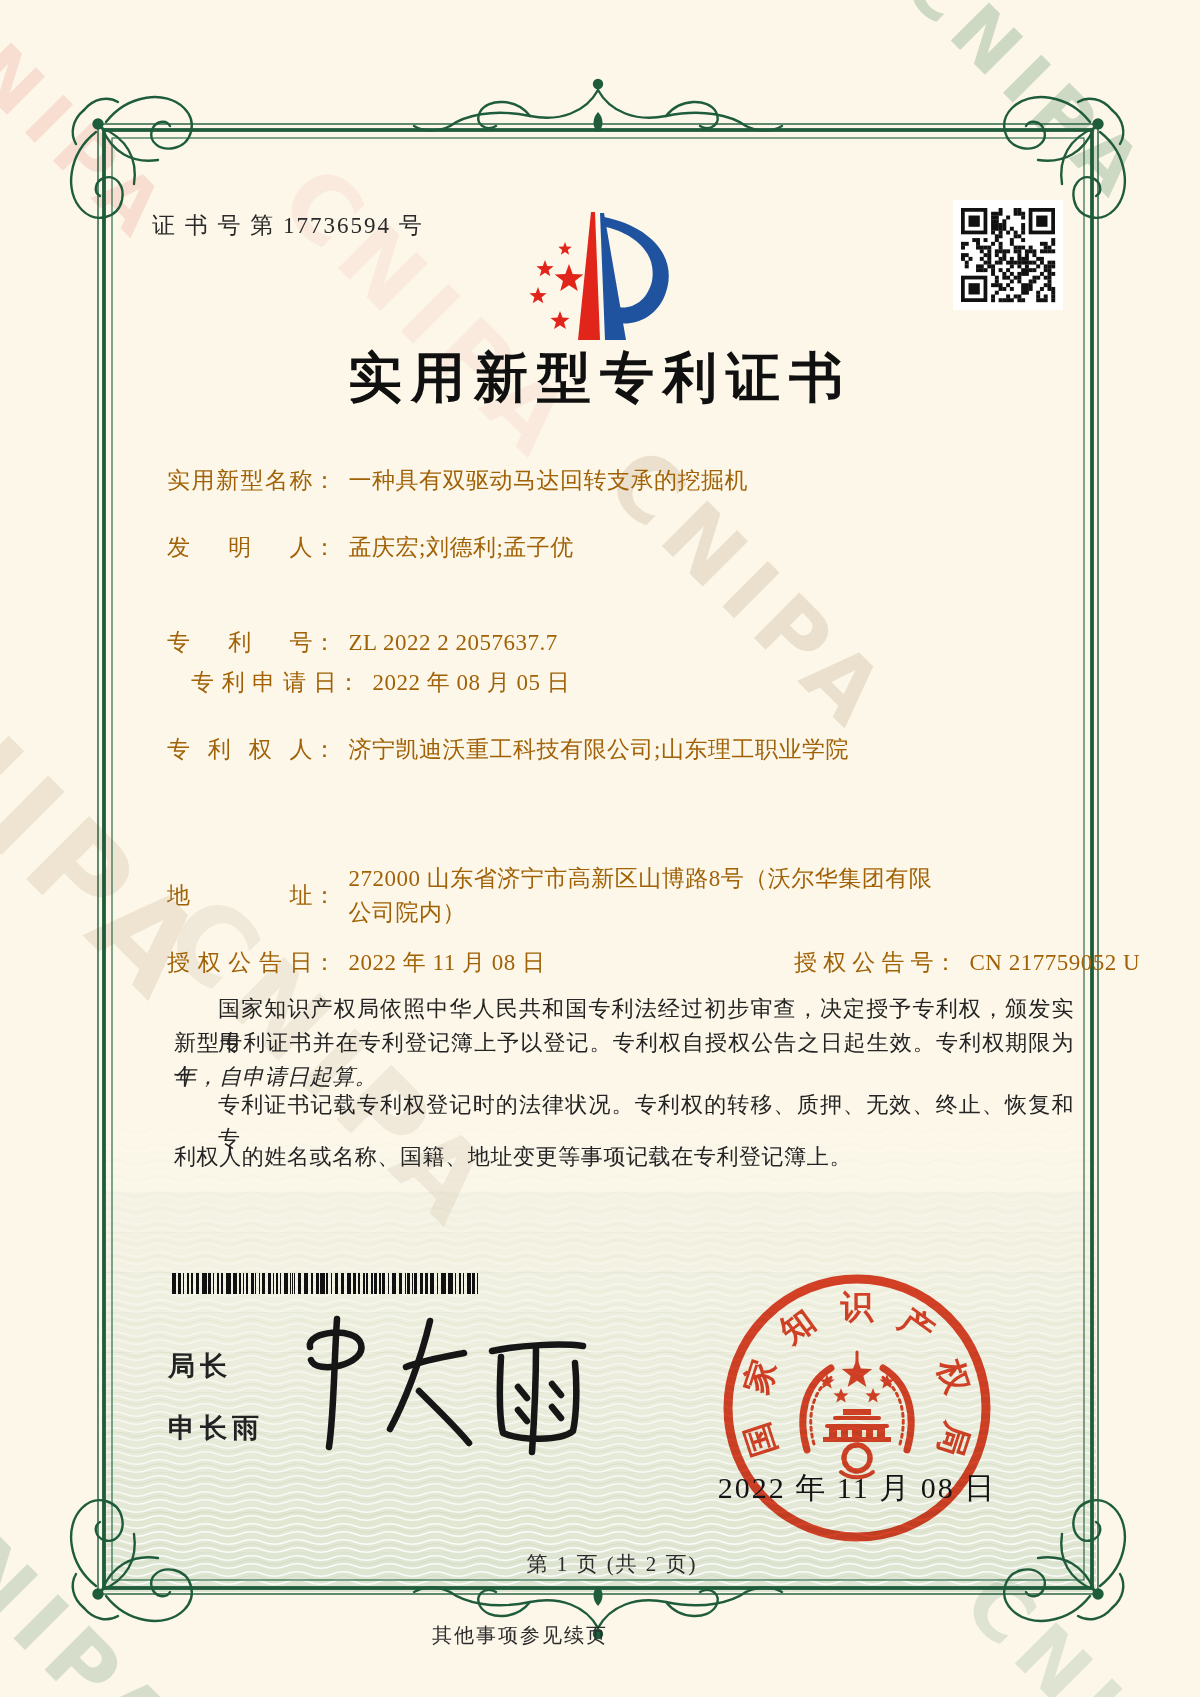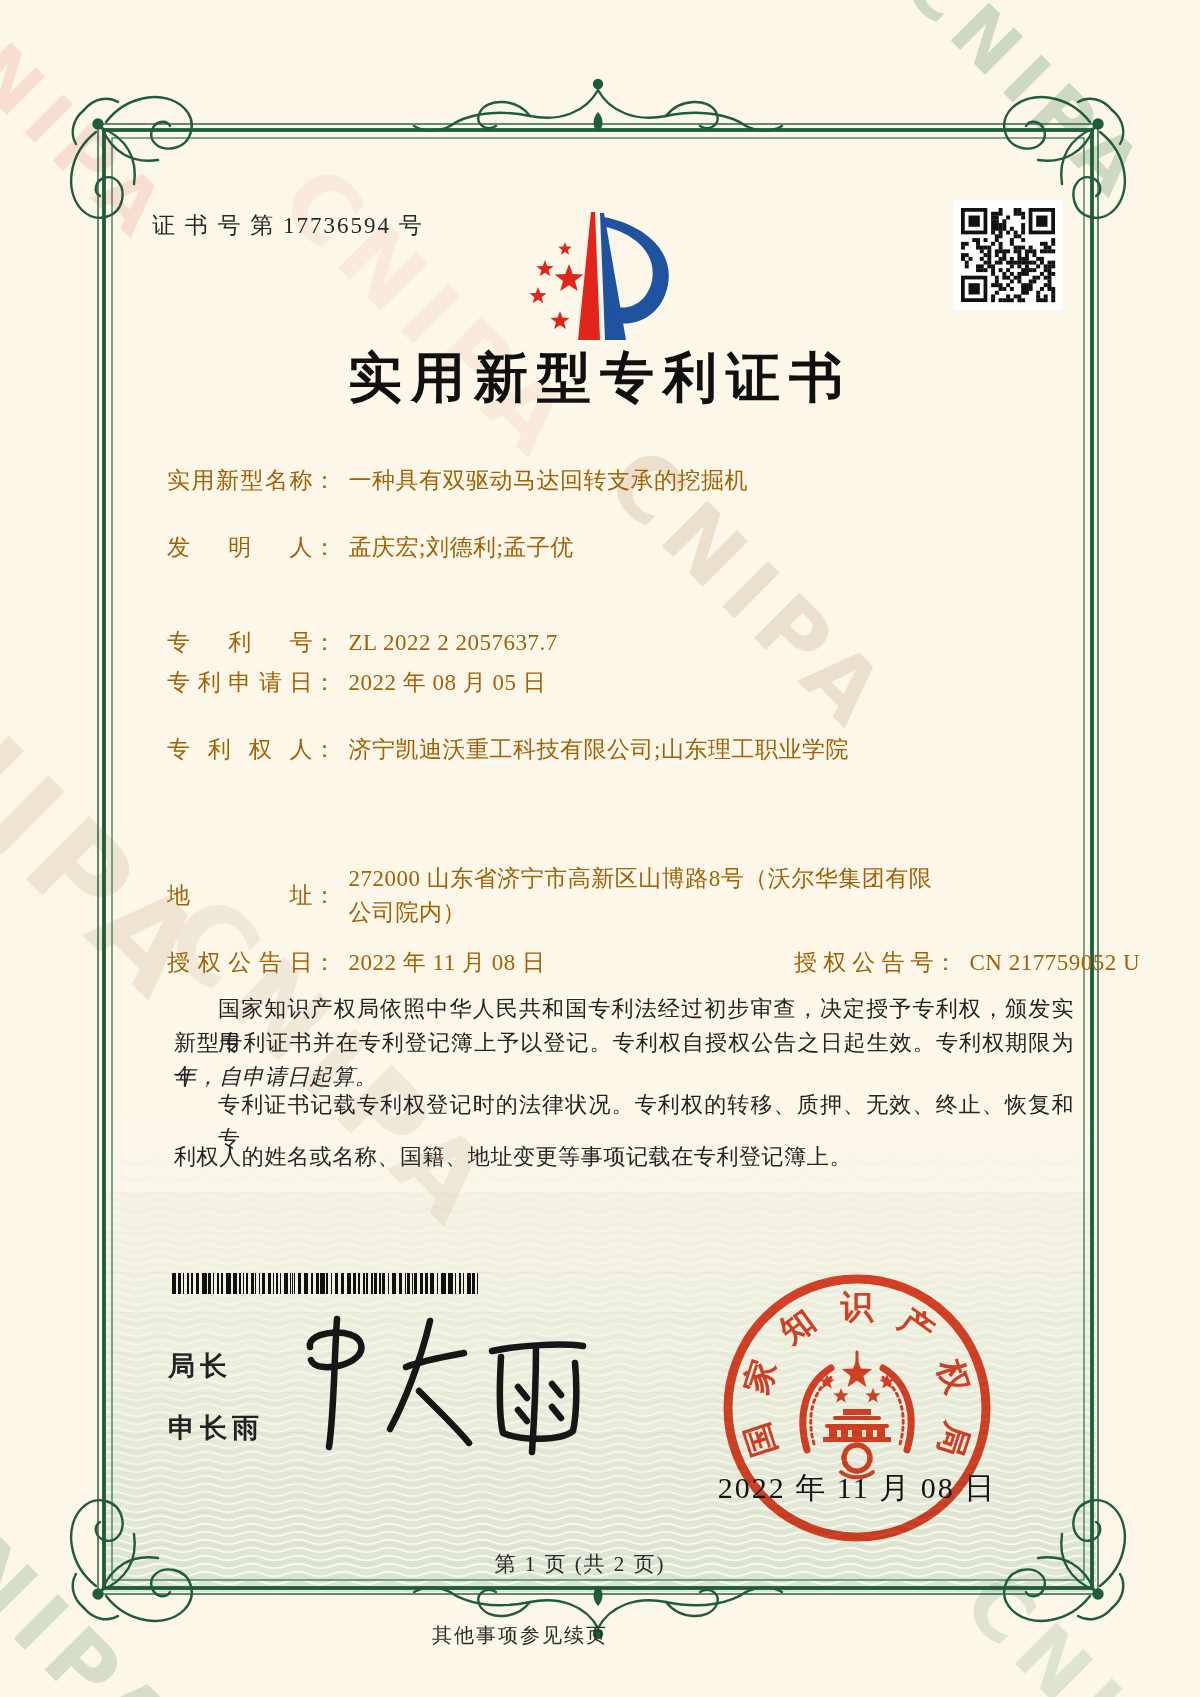--- a/index.html
+++ b/index.html
@@ -37,21 +37,21 @@
   
   .official{position:absolute;left:168px;font-family:"Liberation Sans","DejaVu Sans",sans-serif;
             font-weight:700;font-size:27px;letter-spacing:5px;color:#222;text-align:right;}
   
   .seal{position:absolute;left:722px;top:1273px;width:270px;height:270px;mix-blend-mode:multiply;opacity:.95;}
   .sealchar{position:absolute;left:50%;top:50%;font-size:33px;font-weight:700;color:#dd3a1e;
             font-family:"Liberation Serif","DejaVu Serif",serif;}
   .sealdate{position:absolute;left:697px;top:1468px;width:320px;text-align:center;font-size:30px;
             letter-spacing:2px;color:#131313;font-weight:500;}
   
-  .pageinfo{left:0;top:1550px;width:1160px;text-align:center;font-size:21px;letter-spacing:2px;color:#2b2b2b;}
+  .pageinfo{left:0;top:1550px;width:1160px;text-align:center;font-size:21px;letter-spacing:2px;color:#2b2b2b;padding-left:32px;}
   .note{left:0;top:1622px;width:1040px;text-align:center;font-size:20px;letter-spacing:2px;color:#2b2b2b;}
   svg{display:block;}
 </style>
 </head>
 <body>
 
 <div class="page">
 
   <svg id="waves" class="abs" style="left:102px;top:1120px;" width="994" height="472" viewBox="0 0 994 472">
       <rect x="0" y="-8" width="994" height="41" fill="#dbe3cf" opacity="0"></rect>
@@ -441,21 +441,21 @@
   <div class="row" style="top:531px;">
     <span class="lbl">发　明　人</span>
     <span class="colon">：</span>
     <span class="val">孟庆宏;刘德利;孟子优</span>
   </div>
   <div class="row" style="top:626px;">
     <span class="lbl">专　利　号</span>
     <span class="colon">：</span>
     <span class="val">ZL 2022 2 2057637.7</span>
   </div>
-  <div class="row" style="top:666px;">
+  <div class="row" style="top:666px;margin-left:24px;">
     <span class="lbl">专利申请日</span>
     <span class="colon">：</span>
     <span class="val">2022 年 08 月 05 日</span>
   </div>
   <div class="row" style="top:733px;">
     <span class="lbl">专 利 权 人</span>
     <span class="colon">：</span>
     <span class="val">济宁凯迪沃重工科技有限公司;山东理工职业学院</span>
   </div>
   <div class="row" style="top:862px;">

